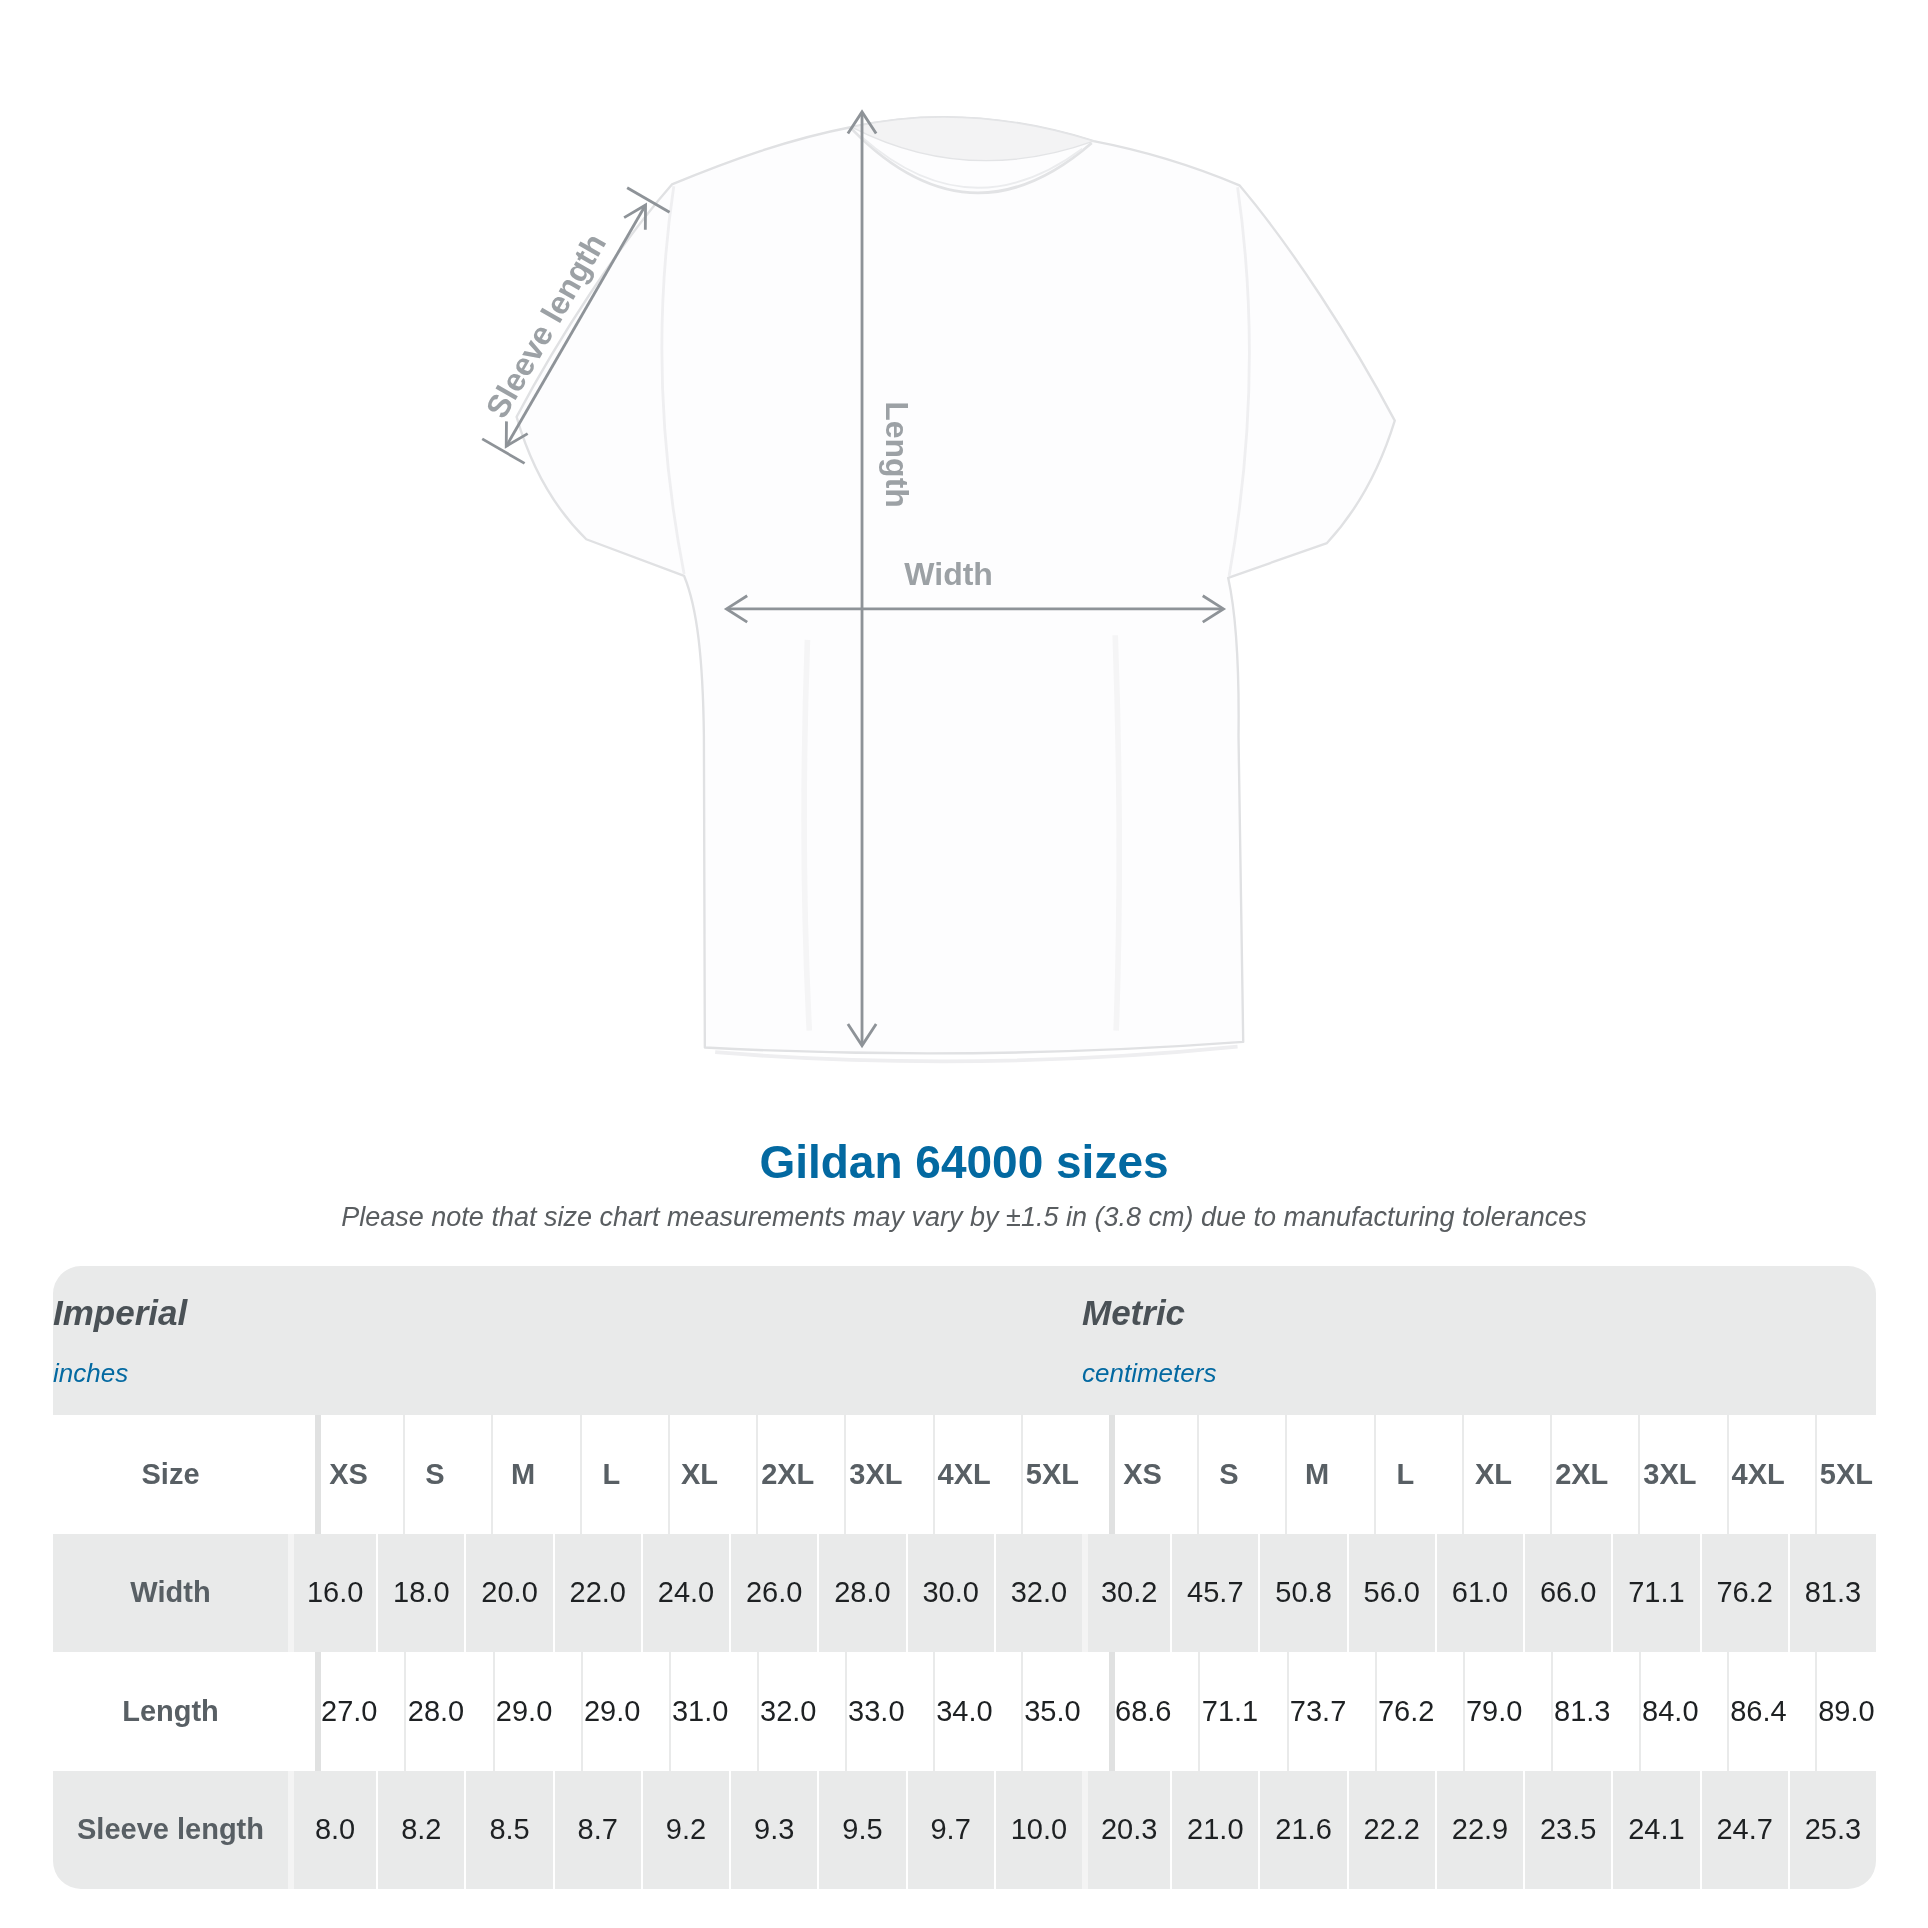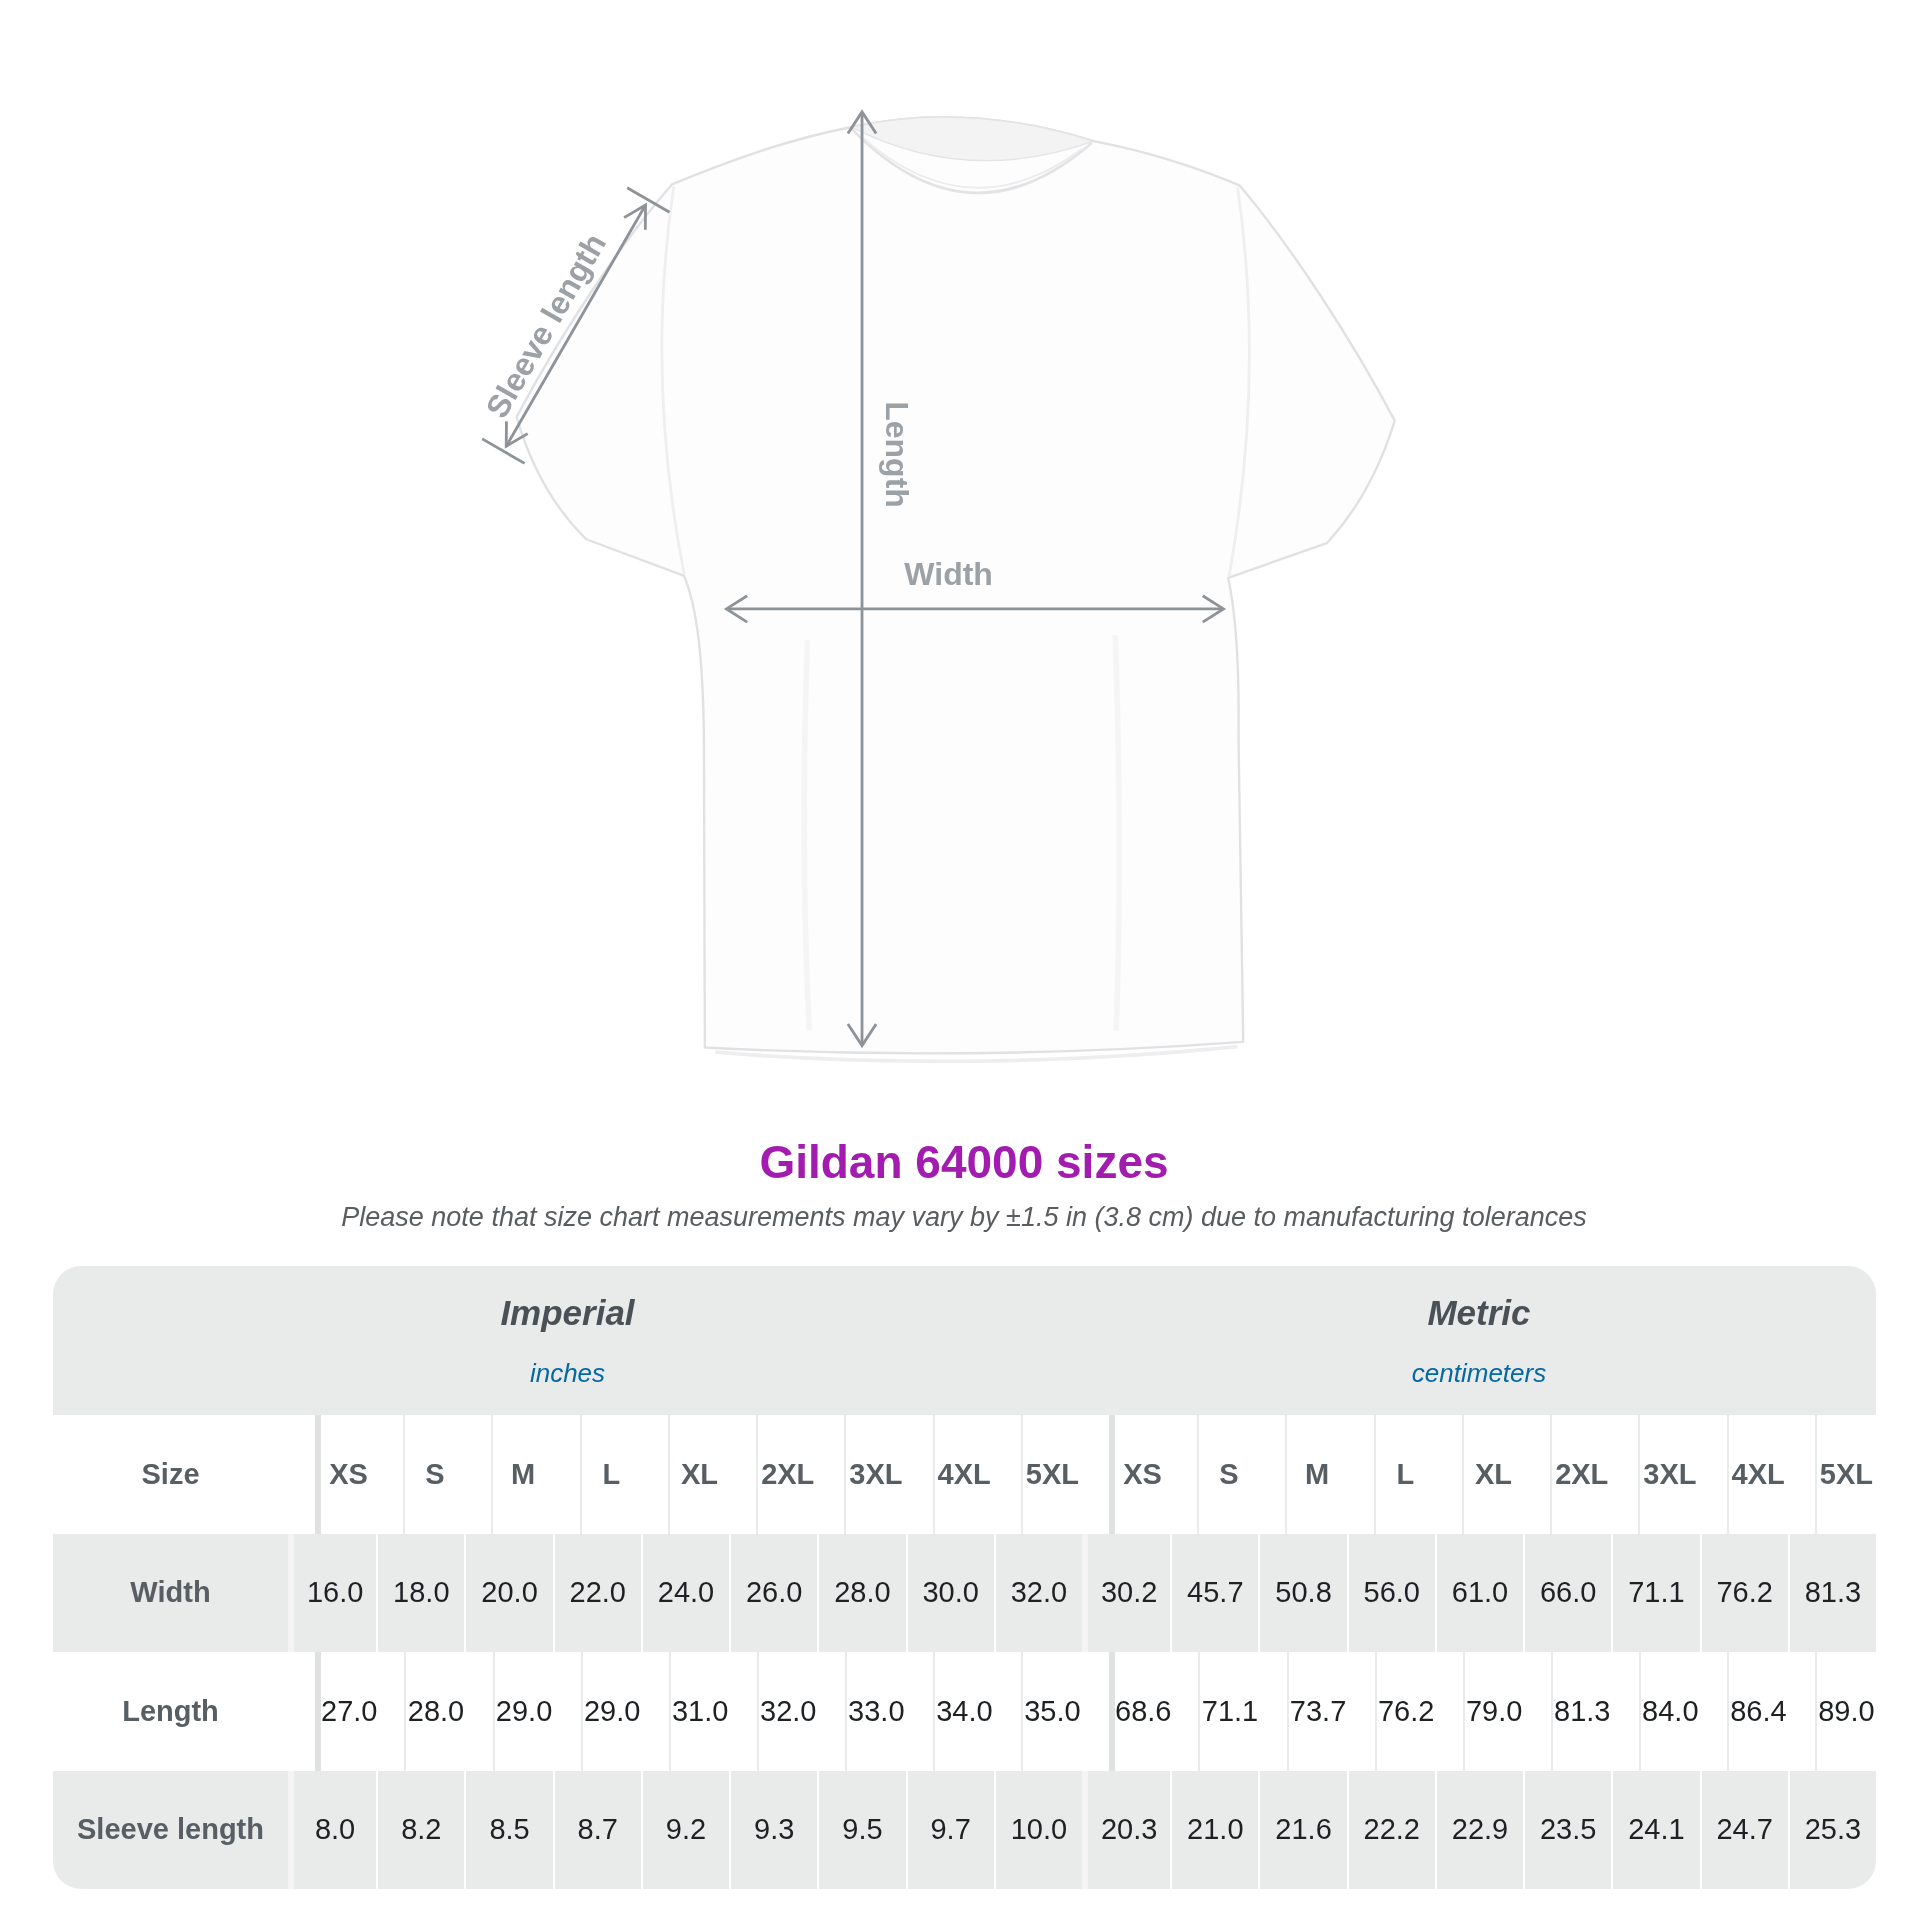--- a/index.html
+++ b/index.html
@@ -4,31 +4,31 @@
 <style>
   html,body{margin:0;padding:0;background:#ffffff;}
   body{font-family:"Liberation Sans","DejaVu Sans",sans-serif;}
   .stage{position:relative;width:1928px;height:1928px;background:#ffffff;overflow:hidden;}
 
   
   .diagram-svg{position:absolute;left:414px;top:56px;width:1073px;height:1055px;}
 
   
   .heading{position:absolute;left:0;top:1137px;width:1928px;text-align:center;}
-  .page-title{font-size:46px;font-weight:bold;color:#a21caf;line-height:1.1;margin:0;}
+  .page-title{font-size:46px;font-weight:bold;color:#0369a1;line-height:1.1;margin:0;}
   .page-subtitle{font-size:27px;font-style:italic;color:#595d60;margin:13px 0 0 0;line-height:1.2;}
 
   
   .size-table{
     position:absolute;left:53px;top:1266px;width:1823px;height:623px;
     display:grid;grid-template-rows:149px repeat(4,1fr);
     border-radius:28px;overflow:hidden;background:#ffffff;
   }
   .unit-row{display:grid;grid-template-columns:1029px 1fr;background:#e9eaea;}
-  .unit-group{display:flex;flex-direction:column;align-items:center;justify-content:center;}
+  .unit-group{display:flex;flex-direction:column;align-items:flex-start;justify-content:center;}
   .unit-name{font-size:35px;font-weight:bold;font-style:italic;color:#4a5156;}
   .unit-sub{font-size:26px;font-style:italic;color:#0369a1;margin-top:25px;}
 
   .trow{display:grid;grid-template-columns:235px repeat(18,1fr);}
   .r-white{background:#ffffff;gap:27px;}
   .r-gray{background:#e9eaea;}
   .cell{display:flex;align-items:center;justify-content:center;font-size:29px;color:#1e2123;}
   .cell.sep{border-left:2.8px solid transparent;}
   .cell.strong{border-left:6.6px solid transparent;}
   .r-white .cell.sep{border-left-color:#e9eaea;}

